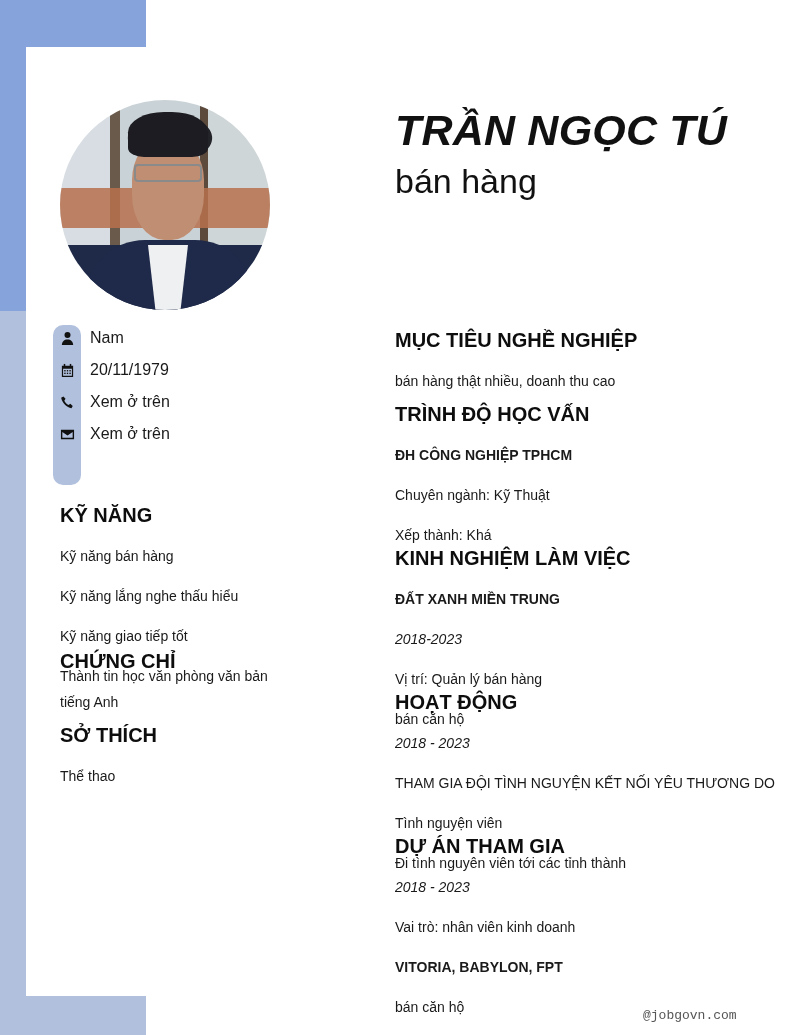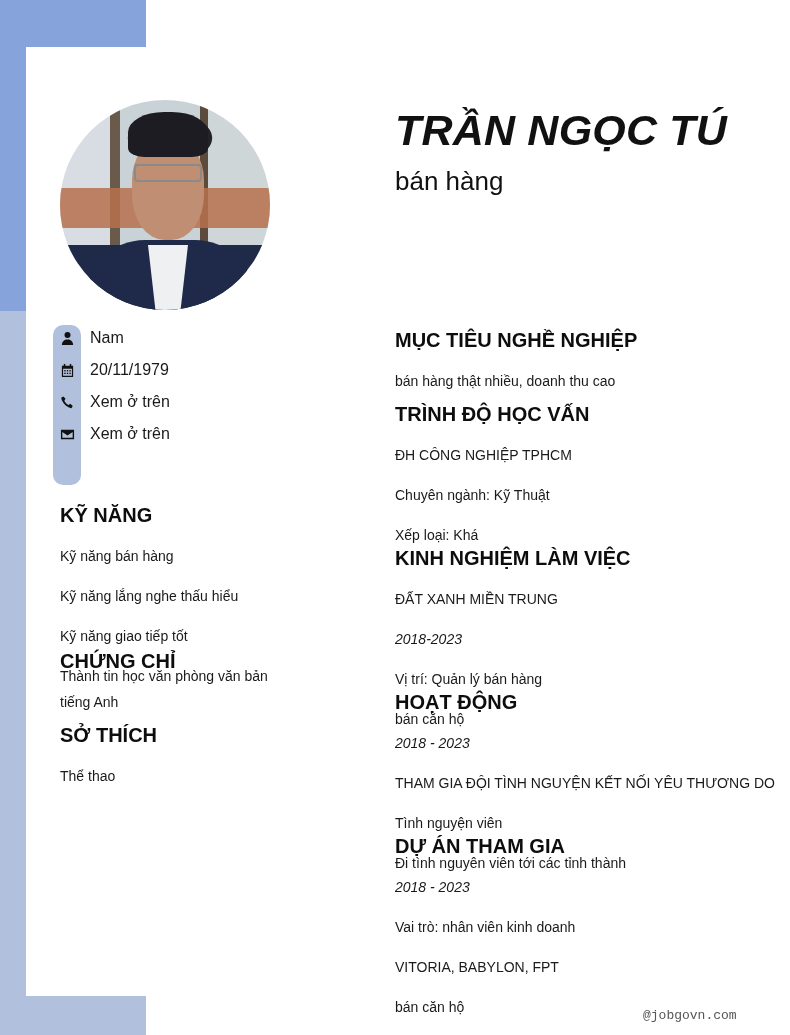--- a/index.html
+++ b/index.html
@@ -47,38 +47,38 @@
       position: absolute; left: 0; top: 88px; width: 210px; height: 40px;
       background: #b7714d; opacity: 0.85;
     }
 
     .name {
       position: absolute; left: 395px; top: 104px; margin: 0;
       font-size: 43px; font-weight: bold; letter-spacing: 0.2px; line-height: 52px; font-style: italic;
     }
     .title {
       position: absolute; left: 395px; top: 165px; margin: 0;
-      font-size: 26px; font-weight: normal; line-height: 32px;
+      font-size: 34px; font-weight: normal; line-height: 32px;
     }
 
     .contact-pill {
       position: absolute; left: 53px; top: 325px; width: 28px; height: 160px;
       background: #b1c0dd; border-radius: 10px;
     }
     .contact-list { position: absolute; left: 53px; top: 322px; margin: 0; padding: 0; list-style: none; }
     .contact-item { height: 32px; display: flex; align-items: center; text-align: center; }
     .contact-item .ic { width: 28px; height: 32px; display: flex; align-items: center; justify-content: center; }
     .contact-item .ic svg { width: 15px; height: 15px; fill: #111; }
     .contact-item .txt { margin-left: 9px; font-size: 16px; color: #1a1a1a; }
 
     .section-h {
       margin: 0; font-size: 20px; font-weight: bold; color: #0d0d0d; line-height: 26px;
     }
     .line { font-size: 14px; line-height: 24px; color: #1a1a1a; margin-top: 16px; }
-    .line.bold { font-weight: normal; }
+    .line.bold { font-weight: bold; }
     .line.italic { font-style: italic; }
 
     .left-col { position: absolute; left: 60px; width: 300px; }
     .right-col { position: absolute; left: 395px; width: 380px; }
 
     .footer-mark {
       position: absolute; left: 643px; top: 1008px;
       font-family: "Liberation Mono", "DejaVu Sans Mono", monospace; font-size: 13px; color: #555;
     }
   </style>
@@ -177,21 +177,21 @@
   <div style="margin-top:7px;">
     <div class="line">bán hàng thật nhiều, doanh thu cao</div>
   </div>
 </div>
 
 <div class="right-col" style="top:401px;">
   <h3 class="section-h">TRÌNH ĐỘ HỌC VẤN</h3>
   <div style="margin-top:4px;">
     <div class="line bold">ĐH CÔNG NGHIỆP TPHCM</div>
     <div class="line">Chuyên ngành: Kỹ Thuật</div>
-    <div class="line">Xếp loại: Khá</div>
+    <div class="line">Xếp thành: Khá</div>
   </div>
 </div>
 
 <div class="right-col" style="top:545px;">
   <h3 class="section-h">KINH NGHIỆM LÀM VIỆC</h3>
   <div style="margin-top:4px;">
     <div class="line bold">ĐẤT XANH MIỀN TRUNG</div>
     <div class="line italic">2018-2023</div>
     <div class="line">Vị trí: Quản lý bán hàng</div>
     <div class="line">bán căn hộ</div>

